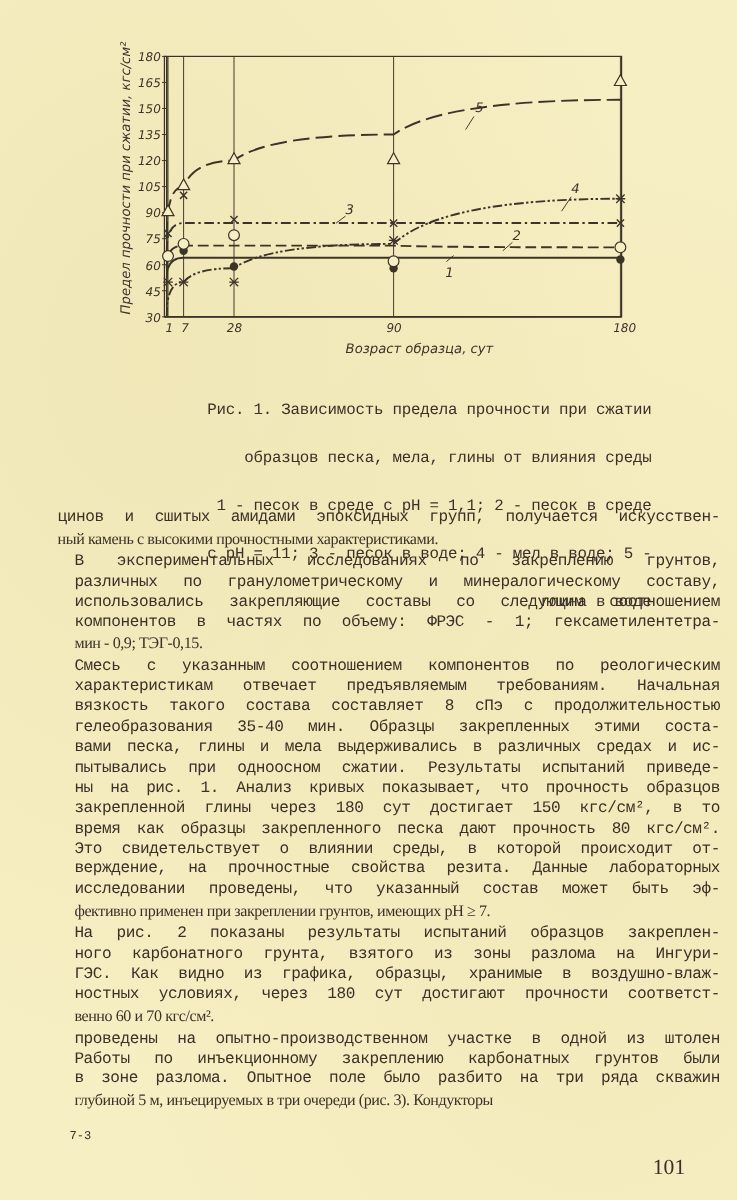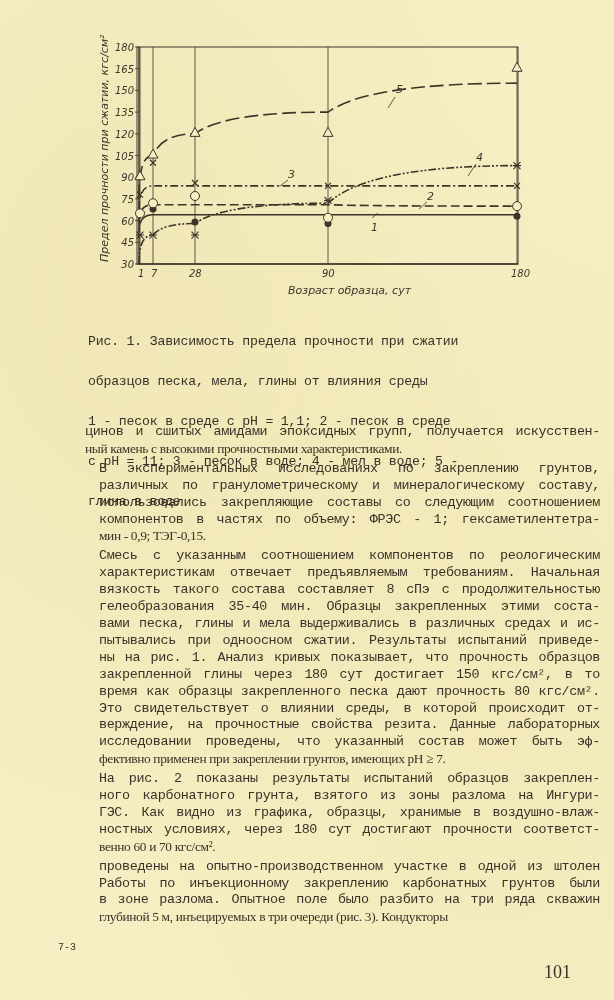--- a/index.html
+++ b/index.html
@@ -11,31 +11,32 @@
       color: #3a3128;
       font-family: "Liberation Mono", "DejaVu Sans Mono", monospace;
       position: relative;
     }
     .figure { position: absolute; left: 0; top: 0; width: 614px; height: 305px; }
     .figure svg { position: absolute; left: 0; top: 0; }
     .tick { font-family: "DejaVu Sans", sans-serif; font-style: italic; font-size: 10px; fill: #3d3429; }
     .axis-label { font-family: "DejaVu Sans", sans-serif; font-style: italic; font-size: 11px; fill: #3d3429; }
     .curve-num { font-family: "DejaVu Sans", sans-serif; font-style: italic; font-size: 11px; fill: #3d3429; }
     .caption {
-      position: absolute; left: 88px; top: 312px; width: 440px;
+      position: absolute; left: 103px; top: 312px; width: 440px;
       font-size: 13.2px; line-height: 20px; letter-spacing: -0.2px;
       white-space: pre-line;
+      text-align: right;
     }
     .body-text {
       position: absolute; left: 48px; top: 424px; width: 552px;
       font-size: 13.4px; line-height: 16.9px; letter-spacing: -0.35px;
     }
     .body-text p { margin: 0; text-align: justify; text-align-last: left; }
     .body-text p.indent { text-indent: 14px; margin-top: 3px; }
-    .body-text .line { display: block; text-align: justify; text-align-last: justify; margin-left: 37px; }
+    .body-text .line { display: block; text-align: justify; text-align-last: justify; }
     .body-text .line.last { text-align-last: left; font-family: Liberation Serif, serif; }
     .footer-left { position: absolute; left: 58px; top: 942px; font-size: 10px; }
     .page-number { position: absolute; left: 544px; top: 962px; font-family: "Liberation Serif", serif; font-size: 18px; }
   </style>
 </head>
 <body>
 
 <div class="figure">
   <svg id="chart" width="614" height="305">
       <rect x="137" y="47" width="381" height="217" fill="none" stroke="#3d3429" stroke-width="1"></rect>

